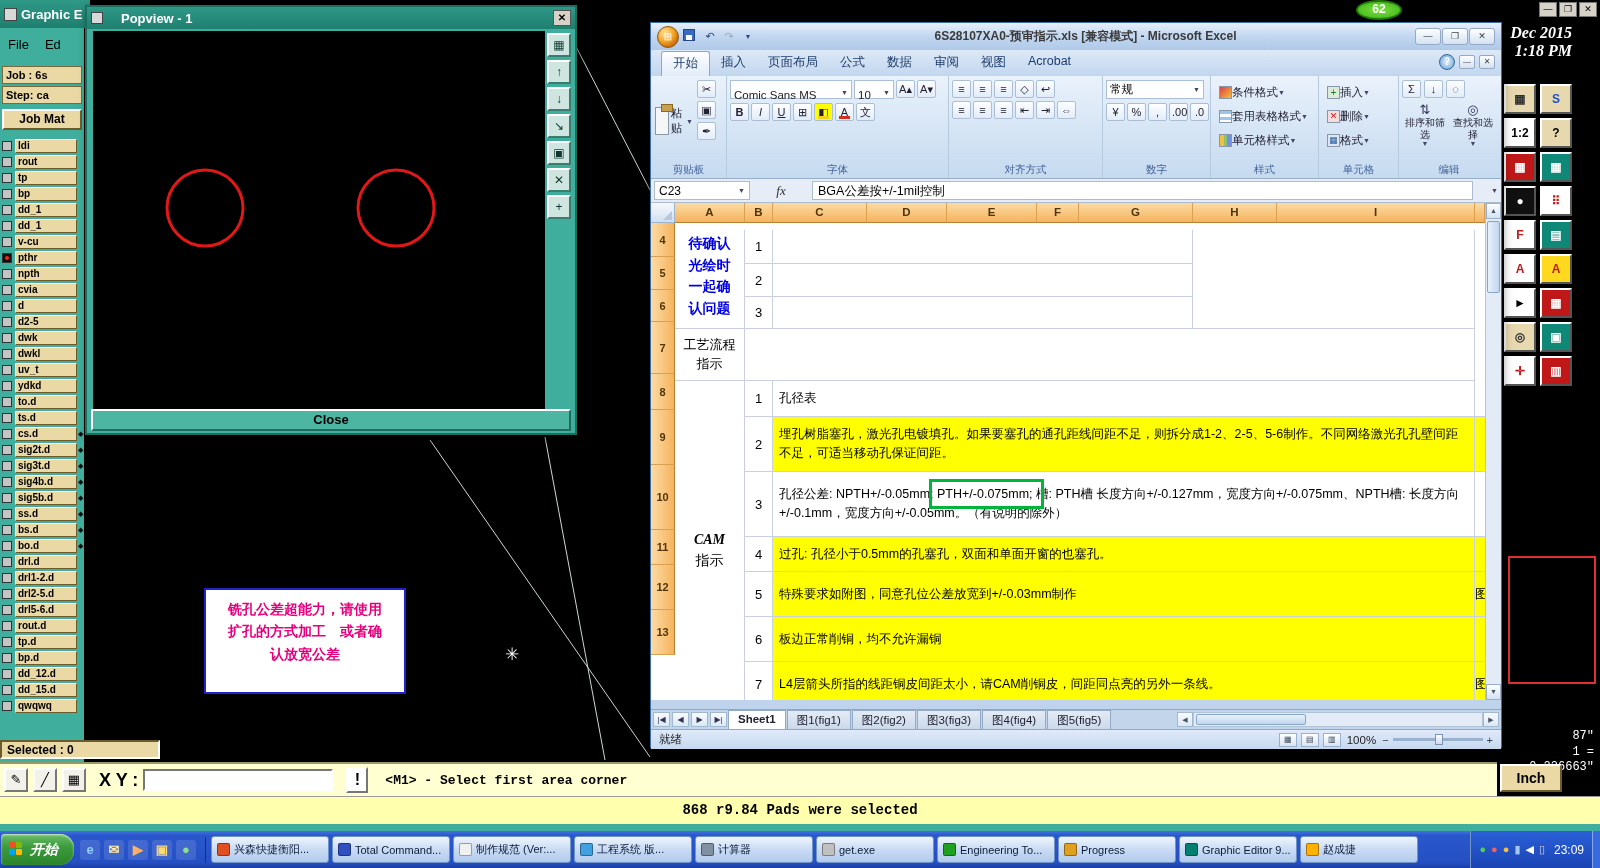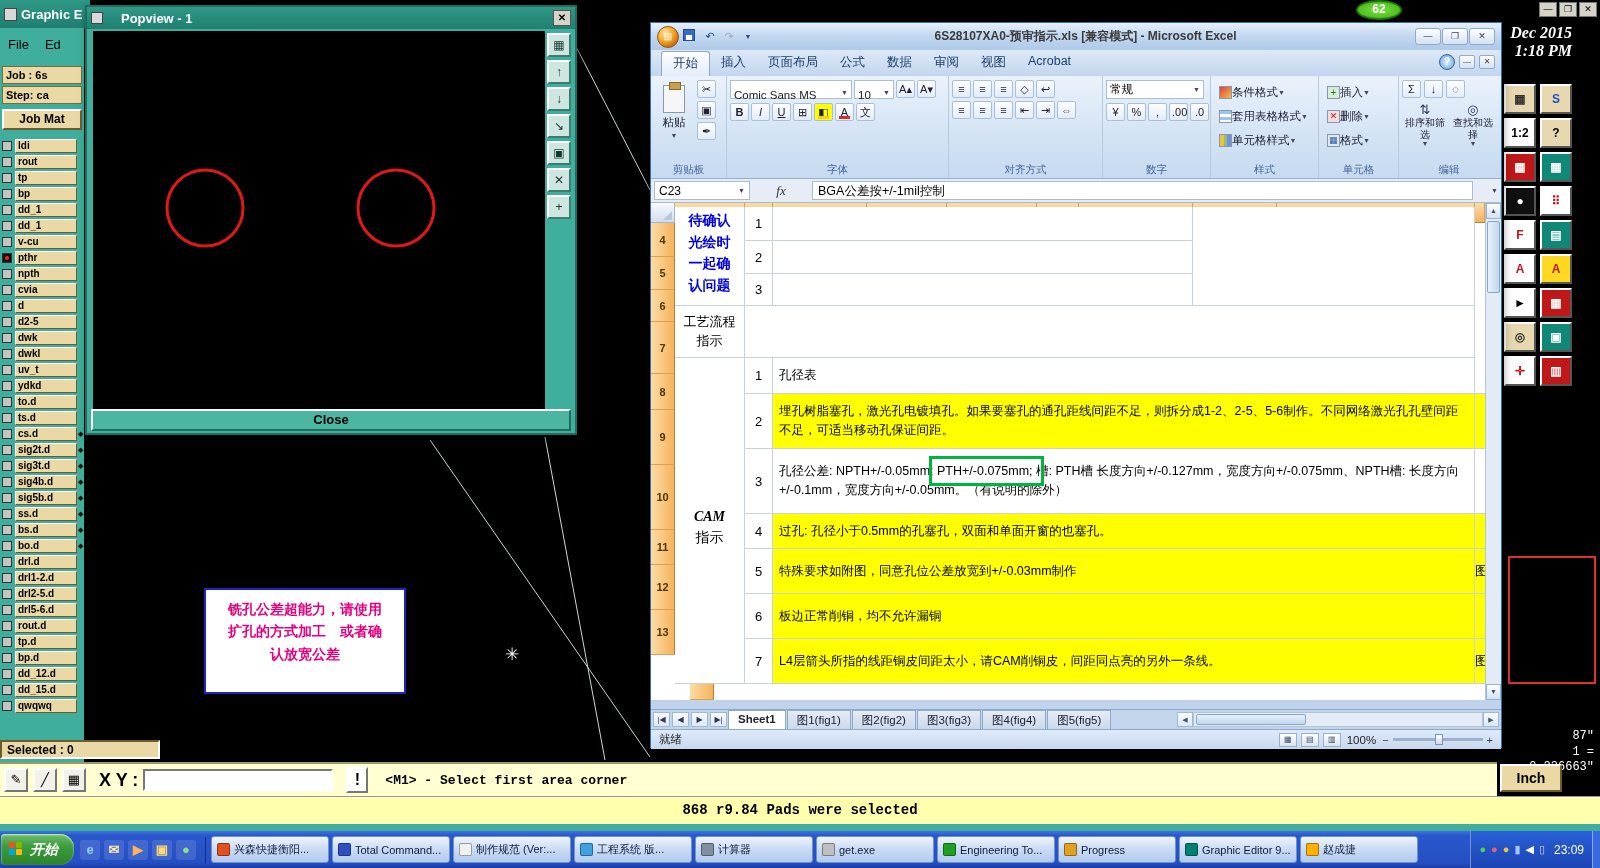--- a/index.html
+++ b/index.html
@@ -68,21 +68,21 @@
 .xl-tabrow{height:26px;background:linear-gradient(#dce9f7,#c2d6ee);display:flex;align-items:flex-end;padding:0 10px;position:relative}
 .xtab{padding:3px 11px 4px 11px;font-size:12.5px;color:#1f3d6b;white-space:nowrap}
 .xtab.act{background:linear-gradient(#fdfeff,#e2ecf9);border:1px solid #8ea8c8;border-bottom:none;border-radius:3px 3px 0 0}
 .xl-tabrow-right{position:absolute;right:6px;top:4px;display:flex;gap:4px;align-items:center}
 .helpdot{width:16px;height:16px;border-radius:50%;background:radial-gradient(#eaf4ff,#5b9bd5);border:1px solid #33689b;color:#fff;font-size:10px;font-weight:bold;text-align:center;line-height:14px}
 .minidd{width:16px;height:14px;background:linear-gradient(#fdfeff,#d4e2f2);border:1px solid #93a9c6;border-radius:2px;font-size:8px;line-height:12px;text-align:center;color:#444}
 .ribbon{position:absolute;left:0;top:53px;width:850px;height:103px;background:linear-gradient(#eaf2fc,#d3e3f4 60%,#c6daf0);border-bottom:1px solid #96b0cc;display:flex}
 .rg{position:relative;border-right:1px solid #b6cade;padding:4px 3px 16px 3px;flex:none}
 .glabel{position:absolute;left:0;right:0;bottom:1px;text-align:center;font-size:10.5px;color:#44659a}
 .clipwrap{display:flex;gap:3px}
-.pastebig{width:40px;height:78px;border:1px solid transparent;border-radius:3px;display:flex;flex-direction:column;align-items:center;font-size:11.5px;color:#223;gap:2px;padding-top:4px}
+.pastebig{width:40px;height:78px;border:1px solid transparent;border-radius:3px;display:flex;flex-direction:row;align-items:center;font-size:11.5px;color:#223;gap:2px;padding-top:4px}
 .clipicon{width:22px;height:28px;background:#f4f6f8;border:1px solid #8a98a8;position:relative}
 .clipicon::after{content:"";position:absolute;left:5px;top:-4px;width:10px;height:6px;background:#c8a050;border:1px solid #8a6a20}
 .ddw{font-size:7px;color:#446}
 .clipcol{display:flex;flex-direction:column;gap:3px}
 .sbtn{min-width:19px;height:18px;background:linear-gradient(#fdfeff,#e2ecf8);border:1px solid #aabfd6;border-radius:2px;font-size:11px;text-align:center;line-height:16px;padding:0 2px;color:#223}
 .fontrow{display:flex;gap:2px;margin-bottom:4px}
 .fsel{width:122px;height:19px;background:#fff;border:1px solid #aabfd6;font-size:11.5px;display:flex;justify-content:space-between;align-items:flex-start;padding:8px 3px;color:#222}
 .fsz{width:40px}
 .dd{font-size:7px;color:#446}
 .btnrow{display:flex;gap:2px;align-items:center}
@@ -105,21 +105,21 @@
 .namebox{width:96px;height:19px;background:#fff;border:1px solid #aabccd;font-size:12px;padding:1px 4px;display:flex;justify-content:space-between;align-items:center}
 .fxbtn{width:26px;text-align:center;font-style:italic;font-family:"Liberation Serif",serif;font-size:13px;color:#333}
 .ffield{flex:1;height:19px;background:#fff;border:1px solid #aabccd;font-size:12.5px;padding:1px 5px;overflow:hidden;white-space:nowrap}
 .grid{position:absolute;left:0;top:180px;width:850px;height:497px;background:#fff;overflow:hidden}
 .gcorner{position:absolute;left:0;top:0;width:24px;height:20px;background:linear-gradient(#f6f9fc,#d2dff0);border-right:1px solid #9cb6d2;border-bottom:1px solid #9cb6d2}
 .gcorner::after{content:"";position:absolute;right:2px;bottom:2px;border-left:9px solid transparent;border-bottom:9px solid #b6c8dd}
 #colhdrs{position:absolute;left:24px;top:0;height:20px;display:flex}
 .chdr{height:20px;background:linear-gradient(#fbdca6,#f6b35c);border-right:1px solid #d8a050;border-bottom:1px solid #b88030;font-size:11.5px;font-weight:bold;color:#503408;text-align:center;line-height:19px;flex:none}
 #rowhdrs{position:absolute;left:0;top:20px;width:24px}
 .rhdr{width:24px;background:linear-gradient(90deg,#fbdca6,#f6b35c);border-right:1px solid #b88030;border-bottom:1px solid #d8a050;font-size:11px;font-weight:bold;color:#503408;text-align:center;display:flex;align-items:center;justify-content:center}
-.gbody{position:absolute;left:24px;top:4px;width:810px;height:477px}
+.gbody{position:absolute;left:24px;top:27px;width:810px;height:477px}
 .cell{position:absolute;background:#fff;border-right:1px solid #c9d1e0;border-bottom:1px solid #c9d1e0;font-size:12.5px;color:#000}
 .a46{left:0;top:0;width:70px;height:99px;color:#0000e0;font-weight:bold;font-size:14px;text-align:center;padding-top:3px;line-height:1.55;white-space:pre-line}
 .b4{left:70px;top:0;width:28px;height:34px}.b5{left:70px;top:34px;width:28px;height:33px}.b6{left:70px;top:67px;width:28px;height:32px}
 .bnum{display:flex;align-items:center;justify-content:center;font-size:13px}
 .cg4{left:98px;top:0;width:420px;height:34px}.cg5{left:98px;top:34px;width:420px;height:33px}.cg6{left:98px;top:67px;width:420px;height:32px}
 .hi46{left:518px;top:0;width:282px;height:99px}
 .a7{left:0;top:99px;width:70px;height:52px;text-align:center;font-size:13px;padding-top:7px;line-height:1.45;white-space:pre-line}
 .b7i{left:70px;top:99px;width:730px;height:52px}
 .a814{left:0;top:151px;width:70px;height:326px;text-align:center;font-size:14px;padding-top:148px;line-height:1.5}
 .cam{font-family:"Liberation Serif",serif;font-style:italic;font-weight:bold;display:block}

